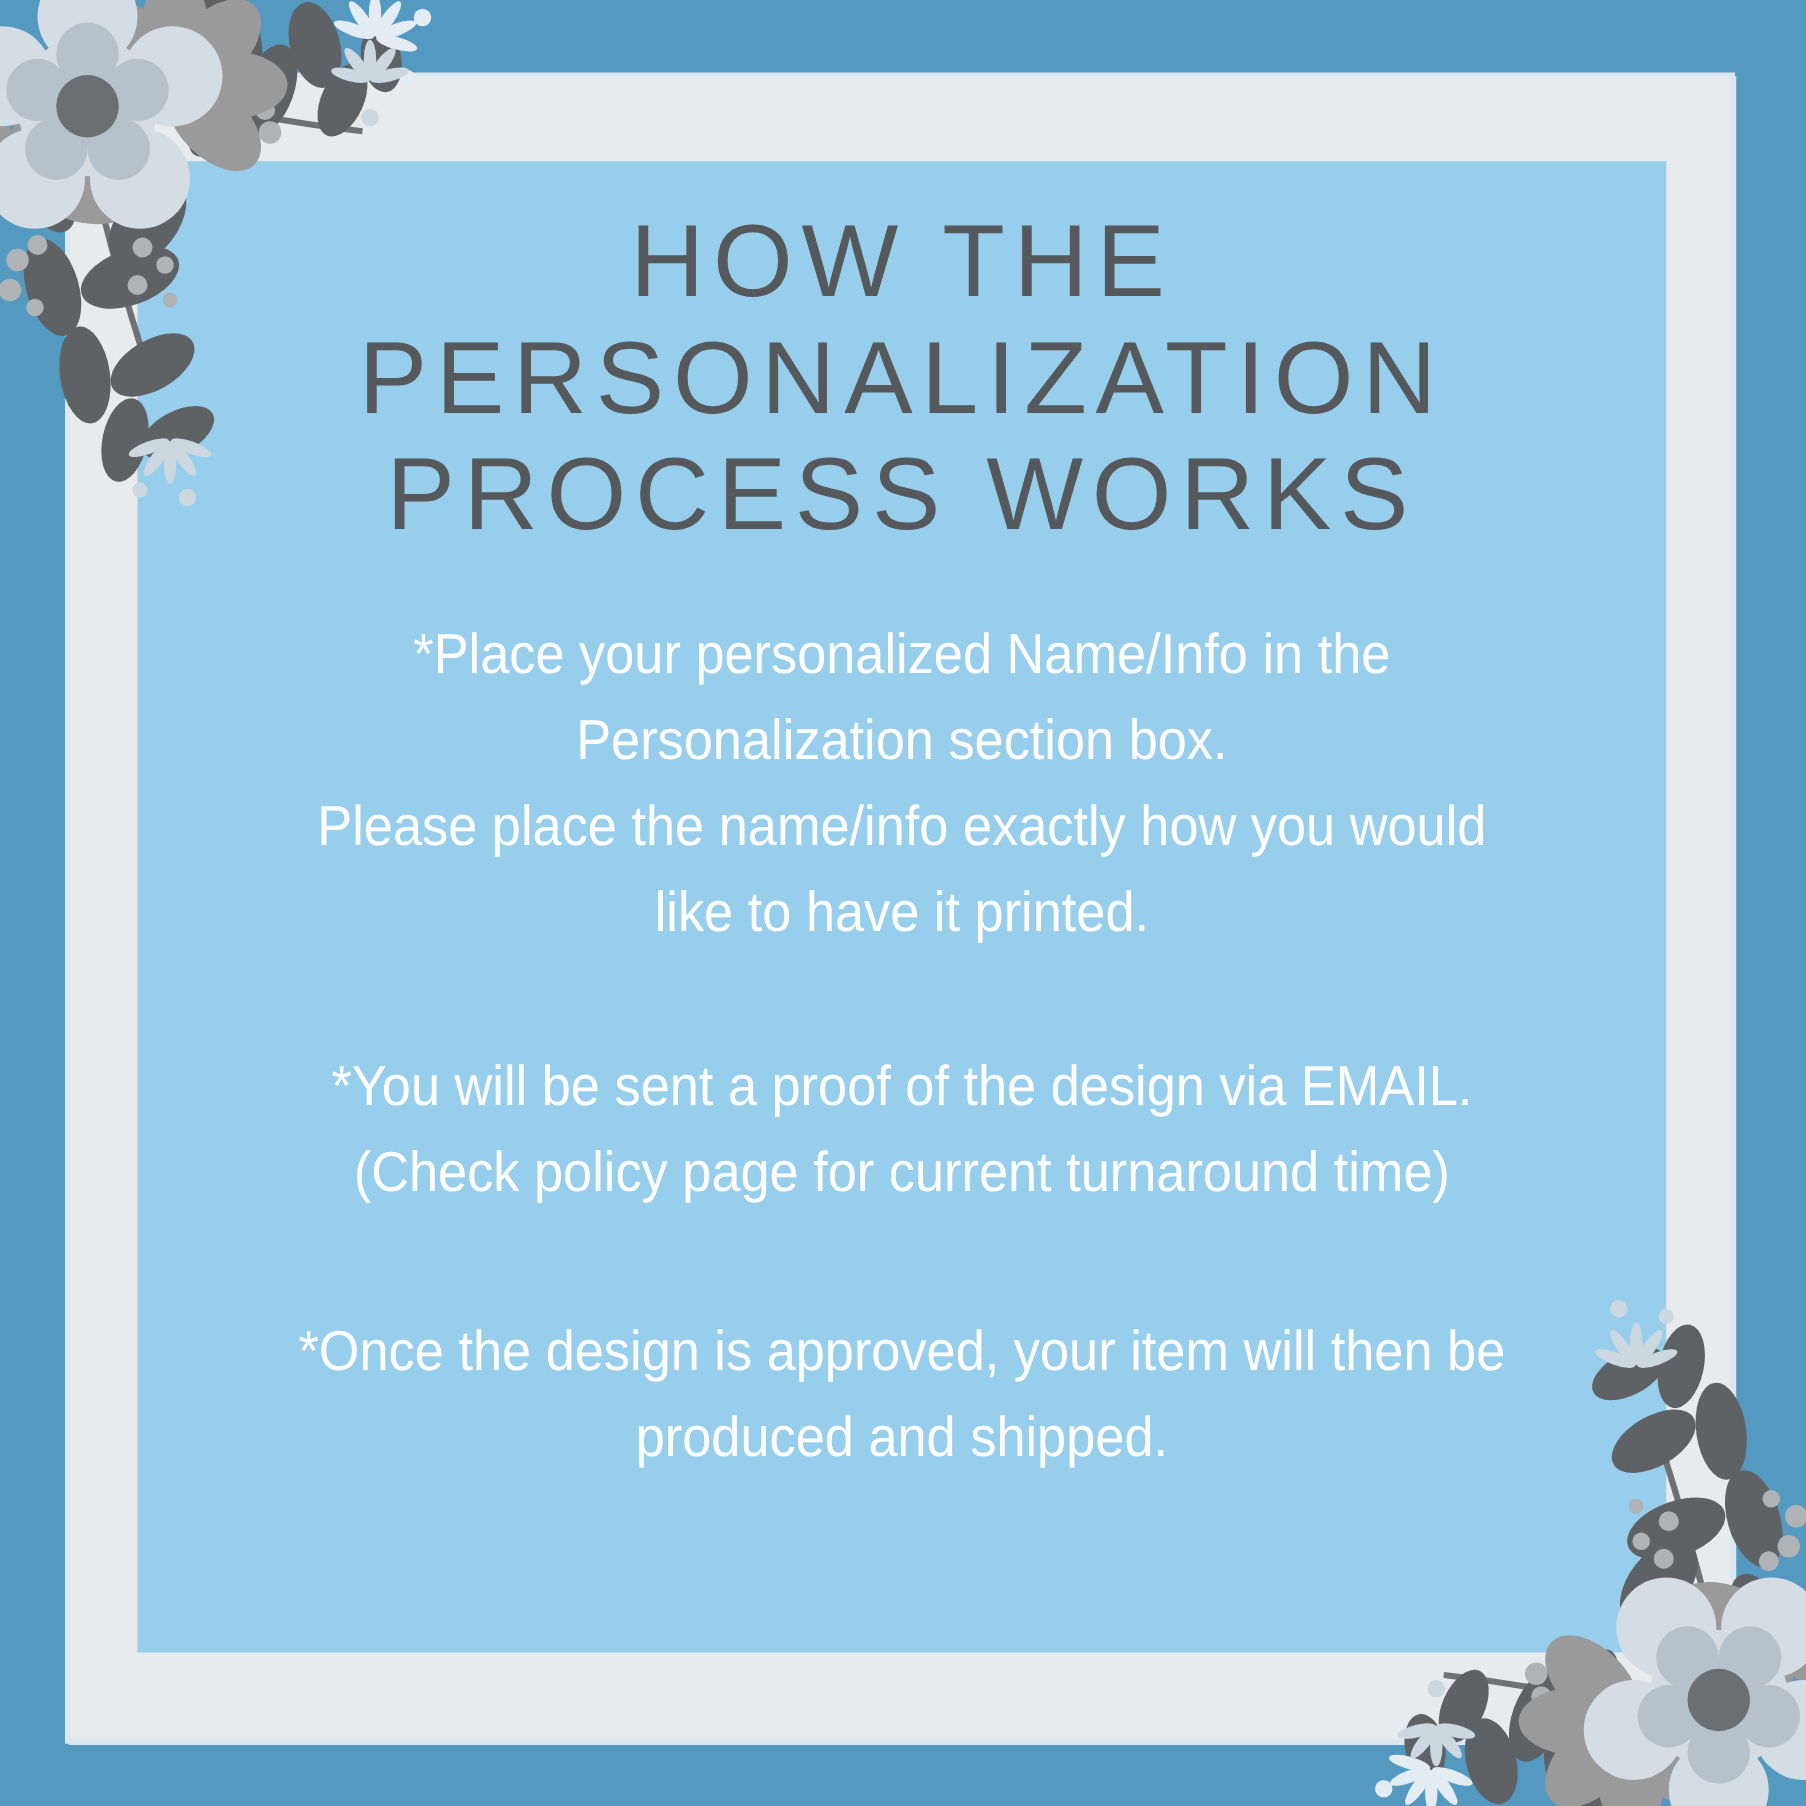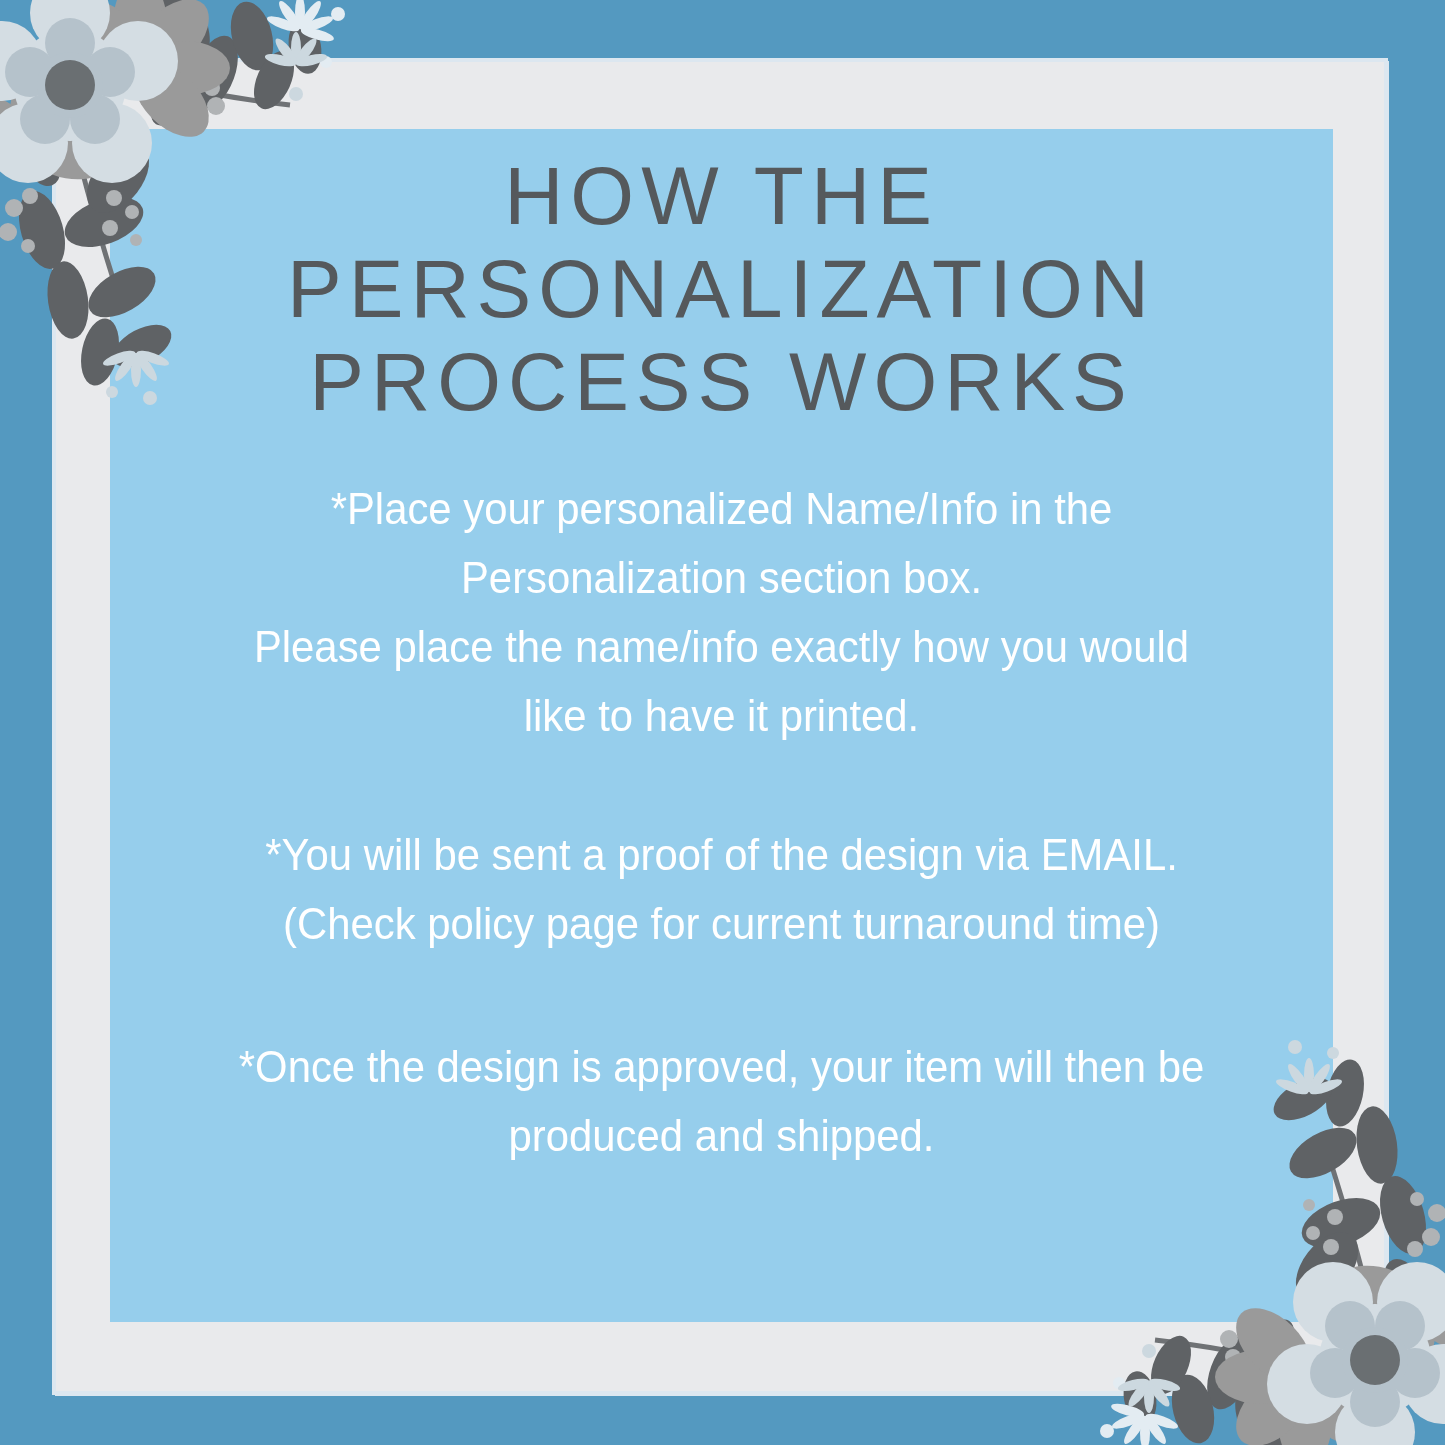--- a/index.html
+++ b/index.html
@@ -40,21 +40,21 @@
   }
 
   
   .content {
     position: absolute;
     left: 110px;
     top: 129px;
     width: 1223px;
     height: 884px;
     box-sizing: border-box;
-    padding: 20px 36px 20px 36px;
+    padding: 34px 36px 20px 36px;
     text-align: center;
     z-index: 5;
   }
   .title {
     color: #55595c;
     font-size: 82px;
     line-height: 93px;
     font-weight: 300;
     letter-spacing: 7px;
     margin: 0 0 6px 0;

